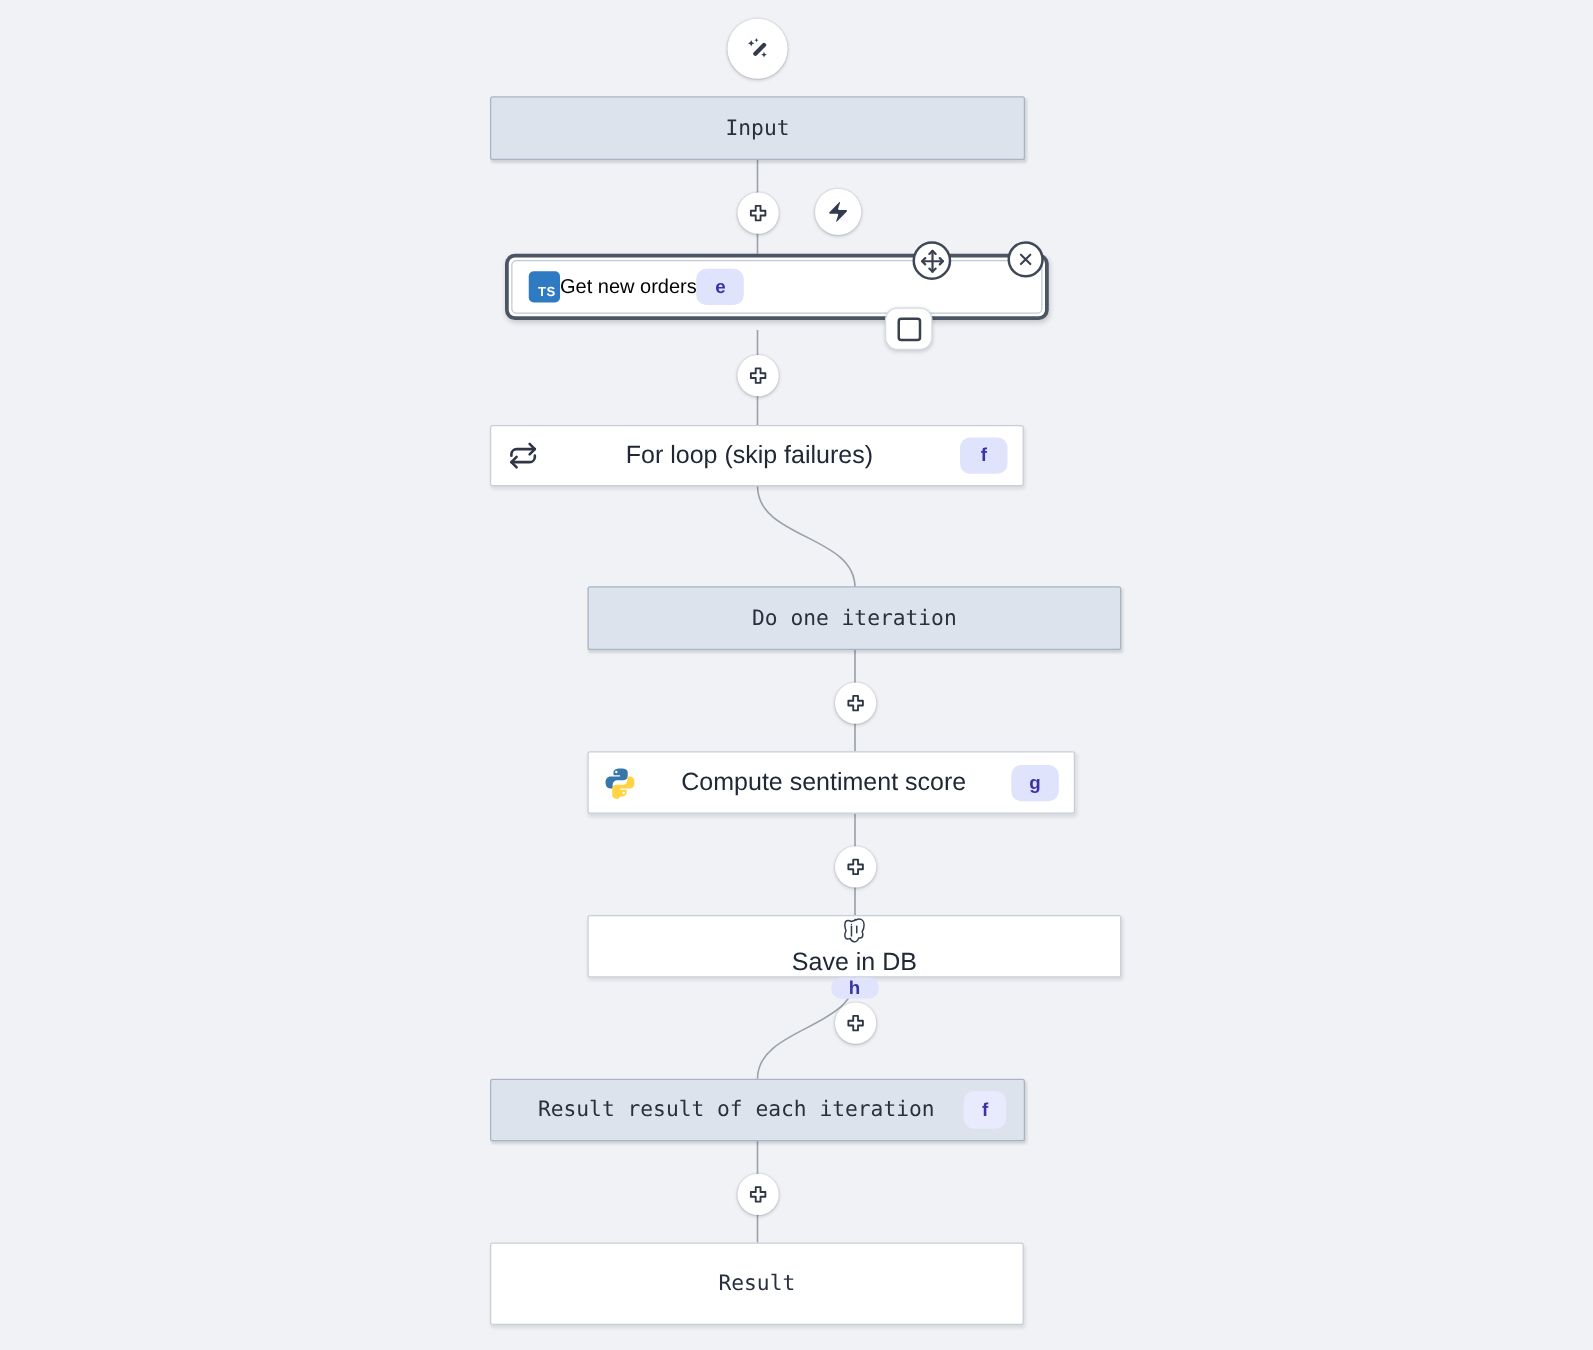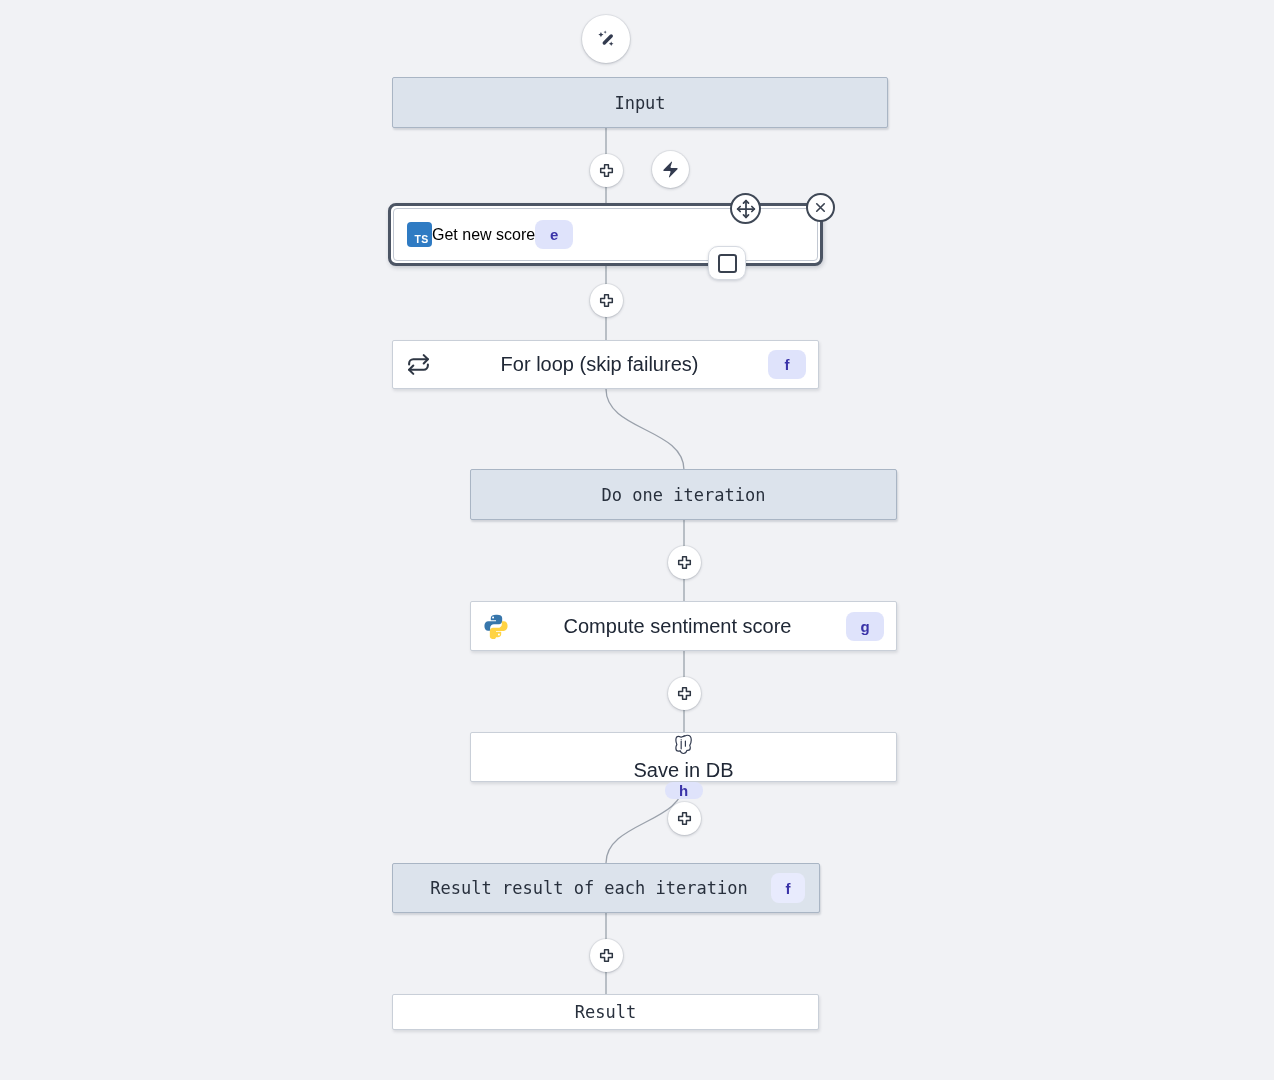--- a/index.html
+++ b/index.html
@@ -104,45 +104,45 @@
     <span style="display:flex;">
       <svg width="23" height="23" viewBox="0 0 24 24">
         <path d="M9.7 15.6 L16.9 8.4" stroke="#333b4f" stroke-width="3.6" stroke-linecap="round" fill="none"></path>
         <path d="M6.2 4.2 l.8 1.9 1.9.8 -1.9.8 -.8 1.9 -.8-1.9 -1.9-.8 1.9-.8z" fill="#333b4f"></path>
         <path d="M10.6 2.6 l.5 1.2 1.2.5 -1.2.5 -.5 1.2 -.5-1.2 -1.2-.5 1.2-.5z" fill="#333b4f"></path>
         <path d="M16.9 14 l.7 1.7 1.7.7 -1.7.7 -.7 1.7 -.7-1.7 -1.7-.7 1.7-.7z" fill="#333b4f"></path>
       </svg>
     </span>
   </button>
 
-  <div class="node node-virtual" style="left:392px;top:77px;width:496px;height:51px;">
+  <div class="node node-virtual" style="left:392px;top:77px;width:428px;height:51px;">
     <span class="label-mono">Input</span>
   </div>
 
   <button class="circle-btn" style="left:590px;top:154px;width:33px;height:33px;">
     <span style="display:flex;">
       <svg width="17" height="17" viewBox="0 0 24 24">
         <path d="M9.3 3.8h5.4v5.5h5.5v5.4h-5.5v5.5H9.3v-5.5H3.8V9.3h5.5z" fill="#fff" stroke="#2e3643" stroke-width="2.1" stroke-linejoin="round"></path>
       </svg>
     </span>
   </button>
   <button class="circle-btn" style="left:652px;top:151px;width:37px;height:37px;">
     <span style="display:flex;">
       <svg width="19" height="19" viewBox="0 0 24 24">
         <path d="M4 14a1 1 0 0 1-.78-1.63l9.9-10.2a.5.5 0 0 1 .86.46l-1.92 6.02A1 1 0 0 0 13 10h7a1 1 0 0 1 .78 1.63l-9.9 10.2a.5.5 0 0 1-.86-.46l1.92-6.02A1 1 0 0 0 11 14z" fill="#333b4f"></path>
       </svg>
     </span>
   </button>
 
-  <div class="node-selected" style="left:388px;top:203px;width:435px;height:63px;text-align:center;">
+  <div class="node-selected" style="left:404px;top:203px;width:435px;height:53px;text-align:center;">
     <div class="inner">
       <span class="node-icon">
         <span class="ts-logo">TS</span>
       </span>
-      <span class="label-sans">Get new score</span>
+      <span class="label-sans">Get new orders</span>
       <span class="badge">e</span>
     </div>
   </div>
 
   <button class="ctrl-circle" style="left:730px;top:193px;width:31px;height:31px;">
     <span style="display:flex;">
       <svg width="20" height="20" viewBox="0 0 24 24" fill="none" stroke="#3a4250" stroke-width="2.1" stroke-linecap="round" stroke-linejoin="round">
         <path d="M12 2v20M2 12h20"></path>
         <path d="m9 5 3-3 3 3M9 19l3 3 3-3M5 9l-3 3 3 3M19 9l3 3-3 3"></path>
       </svg>
@@ -185,21 +185,21 @@
   </div>
 
   <button class="circle-btn" style="left:668px;top:546px;width:33px;height:33px;">
     <span style="display:flex;">
       <svg width="17" height="17" viewBox="0 0 24 24">
         <path d="M9.3 3.8h5.4v5.5h5.5v5.4h-5.5v5.5H9.3v-5.5H3.8V9.3h5.5z" fill="#fff" stroke="#2e3643" stroke-width="2.1" stroke-linejoin="round"></path>
       </svg>
     </span>
   </button>
 
-  <div class="node" style="left:470px;top:601px;width:427px;height:50px;">
+  <div class="node" style="left:470px;top:601px;width:390px;height:50px;">
     <span class="node-icon">
       <svg width="26" height="26" viewBox="0 0 24 24">
         <path fill="#3776ab" d="M11.9 1.6c-2.6 0-4.7.9-4.7 2.9v2.2h4.8v.8H4.9c-2 0-3.6 1.6-3.6 4.4 0 2.9 1.4 4.5 3.4 4.5h1.9v-2.7c0-1.9 1.6-3.4 3.5-3.4h4.7c1.6 0 2.9-1.3 2.9-2.9V4.5c0-1.8-1.9-2.9-4.6-2.9zm-2.6 1.7c.5 0 .9.4.9.9s-.4.9-.9.9-.9-.4-.9-.9.4-.9.9-.9z"></path>
         <path fill="#ffd343" d="M12.1 22.4c2.6 0 4.7-.9 4.7-2.9v-2.2H12v-.8h7.1c2 0 3.6-1.6 3.6-4.4 0-2.9-1.4-4.5-3.4-4.5h-1.9v2.7c0 1.9-1.6 3.4-3.5 3.4h-4.7c-1.6 0-2.9 1.3-2.9 2.9v4.9c0 1.8 1.9 2.9 4.6 2.9zm2.6-1.7c-.5 0-.9-.4-.9-.9s.4-.9.9-.9.9.4.9.9-.4.9-.9.9z"></path>
       </svg>
     </span>
     <span class="label-sans">Compute sentiment score</span>
     <span class="badge">g</span>
   </div>
 
@@ -238,17 +238,17 @@
   </div>
 
   <button class="circle-btn" style="left:590px;top:939px;width:33px;height:33px;">
     <span style="display:flex;">
       <svg width="17" height="17" viewBox="0 0 24 24">
         <path d="M9.3 3.8h5.4v5.5h5.5v5.4h-5.5v5.5H9.3v-5.5H3.8V9.3h5.5z" fill="#fff" stroke="#2e3643" stroke-width="2.1" stroke-linejoin="round"></path>
       </svg>
     </span>
   </button>
 
-  <div class="node" style="left:392px;top:994px;width:427px;height:36px;">
+  <div class="node" style="left:392px;top:994px;width:427px;height:66px;">
     <span class="label-mono">Result</span>
   </div>
 
 </div>
 
 </body></html>

